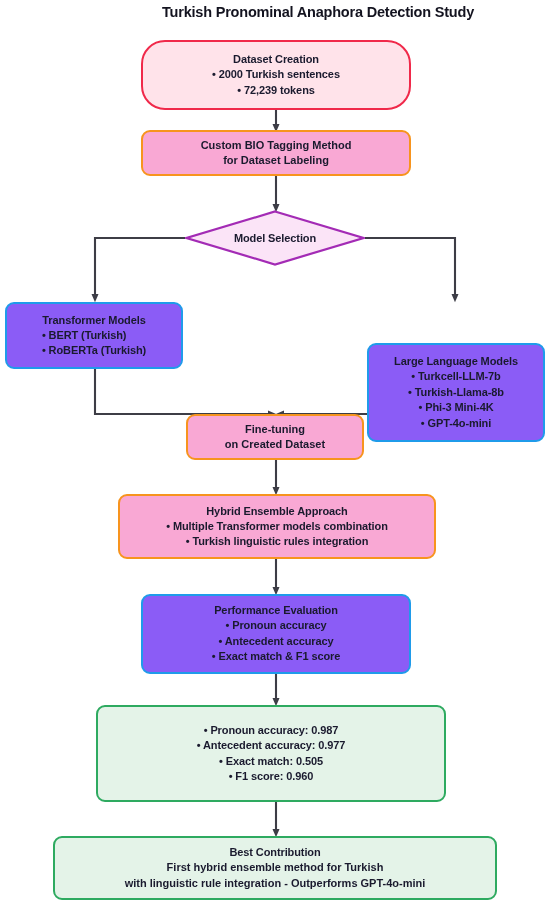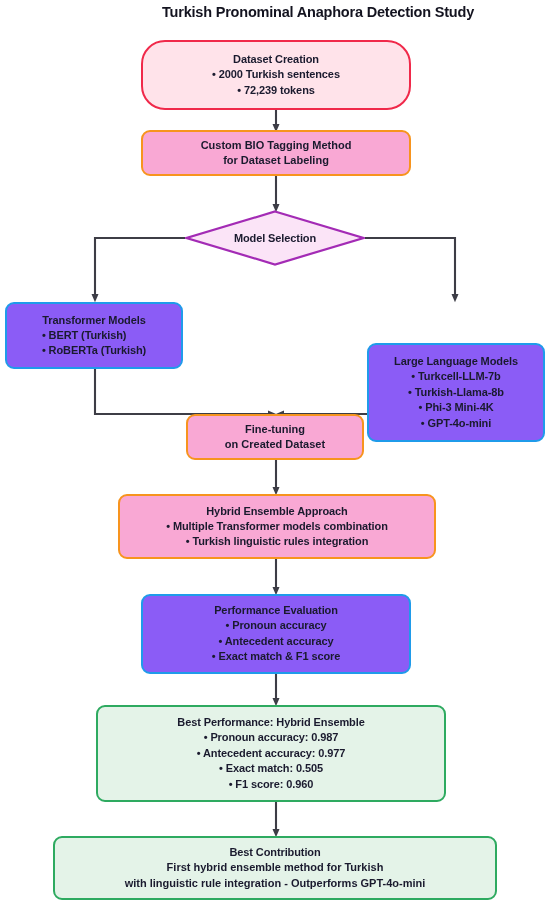--- a/index.html
+++ b/index.html
@@ -215,21 +215,20 @@
   <div class="node blue" id="node-performance">
     <div class="title">Performance Evaluation</div>
     <div class="bullets">
       <div class="line">• Pronoun accuracy</div>
       <div class="line">• Antecedent accuracy</div>
       <div class="line">• Exact match &amp; F1 score</div>
     </div>
   </div>
 
   <div class="node green" id="node-best">
-    <div class="title">Best Performance: Hybrid Ensemble</div>
     <div class="bullets">
       <div class="line">• Pronoun accuracy: 0.987</div>
       <div class="line">• Antecedent accuracy: 0.977</div>
       <div class="line">• Exact match: 0.505</div>
       <div class="line">• F1 score: 0.960</div>
     </div>
   </div>
 
   <div class="node green" id="node-contribution">
     <div class="title">Best Contribution</div>

